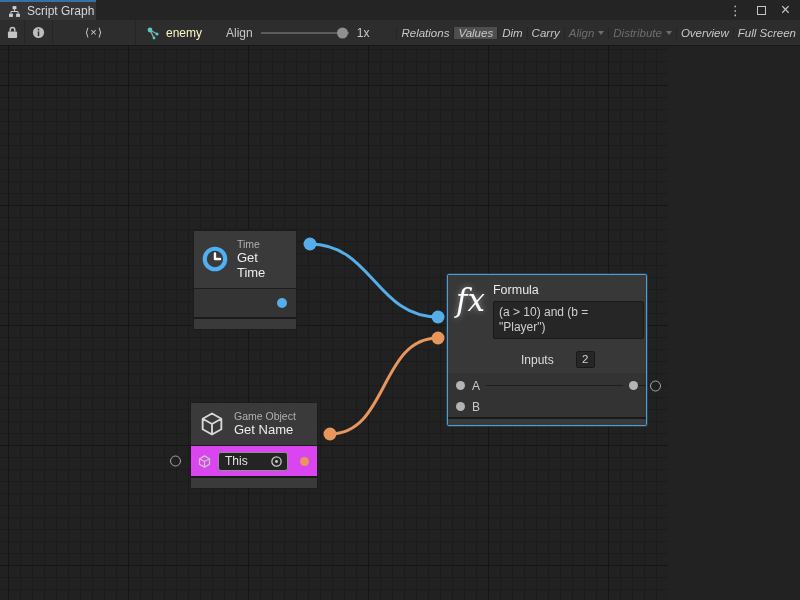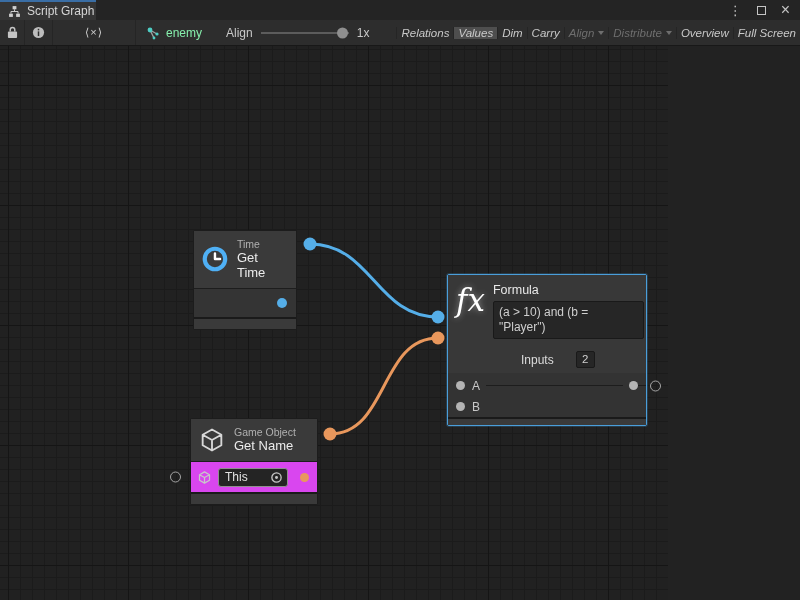--- a/index.html
+++ b/index.html
@@ -26,21 +26,21 @@
 
   
   .toolbar{
     height:25px;background:#2d2d2d;border-bottom:1px solid #181818;
     display:flex;align-items:stretch;color:#c9c9c9;overflow:hidden;
   }
   .tool-icon-btn{display:flex;align-items:center;justify-content:center;border-right:1px solid #252525;}
   .tool-icon-btn.lock{width:24px;}
   .tool-icon-btn.info{width:27px;}
   .tool-icon-btn.code{width:82px;font-size:11px;color:#cfcfcf;letter-spacing:1px;}
-  .breadcrumb{display:flex;align-items:center;gap:6px;padding:0 10px;font-size:12px;color:#86efac;}
+  .breadcrumb{display:flex;align-items:center;gap:6px;padding:0 10px;font-size:12px;color:#fef9c3;}
   .zoomgrp{display:flex;align-items:center;gap:8px;margin-left:14px;font-size:12px;color:#c9c9c9;}
   .slider{width:88px;height:2px;background:#5c5c5c;position:relative;}
   .slider-handle{position:absolute;right:1px;top:50%;transform:translateY(-50%);
     width:11px;height:11px;border-radius:50%;background:#8f8f8f;}
   .tb-buttons{margin-left:auto;display:flex;align-items:center;font-size:11.5px;font-style:italic;}
   .tb-buttons .btn{display:flex;align-items:center;padding:0 4px;border-left:1px solid #252525;white-space:nowrap;}
   .tb-buttons .btn.active{background:#4e4e4e;}
   .tb-buttons .btn.disabled{color:#6e6e6e;}
   .dd-arrow{width:0;height:0;border-left:3.5px solid transparent;border-right:3.5px solid transparent;
     border-top:4px solid currentColor;margin-left:4px;}
@@ -100,21 +100,21 @@
     font-size:11.5px;color:#cfcfcf;}
   .f-ports{background:#333333;padding-top:2px;}
   .f-row{height:21px;display:flex;align-items:center;padding-left:8px;position:relative;}
   .plabel{margin-left:7px;font-size:12px;color:#c8c8c8;}
   .pline{flex:1;height:1px;background:#1d1d1d;margin:0 6px;}
   .pline-end{width:8px;height:1px;background:#1d1d1d;}
   .f-row .outer-circle{right:-15px;top:50%;transform:translateY(-50%);}
   .f-filler{flex:1;background:#333333;}
 
   
-  .node.get-name{left:190px;top:372px;width:128px;}
+  .node.get-name{left:190px;top:356px;width:128px;}
   .gn-body{height:30px;background:#d946ef;display:flex;align-items:center;
     gap:6px;padding:0 8px 0 6px;position:relative;}
   .gn-body .outer-circle{left:-21px;top:50%;transform:translateY(-50%);}
   .this-field{width:70px;height:19px;box-sizing:border-box;background:#242424;
     border:1px solid #8f8f8f;border-radius:3px;display:flex;align-items:center;
     padding:0 4px 0 6px;font-size:12px;color:#e2e2e2;}
   .picker-icon{margin-left:auto;}
   .gn-body .out-dot{margin-left:auto;width:9px;height:9px;border-radius:50%;
     background:var(--wire-object-orange,#e8975c);}
 </style>

